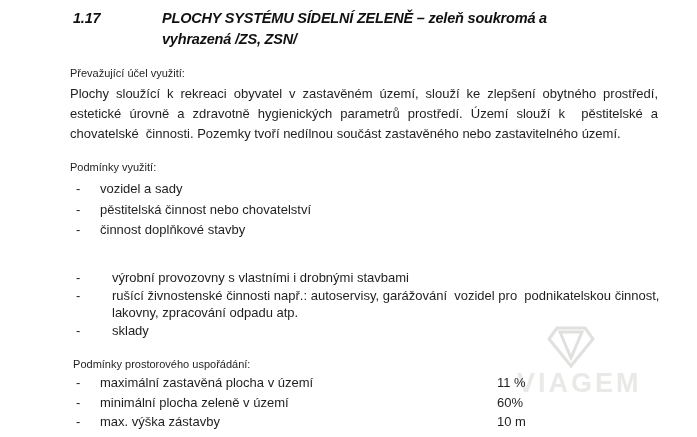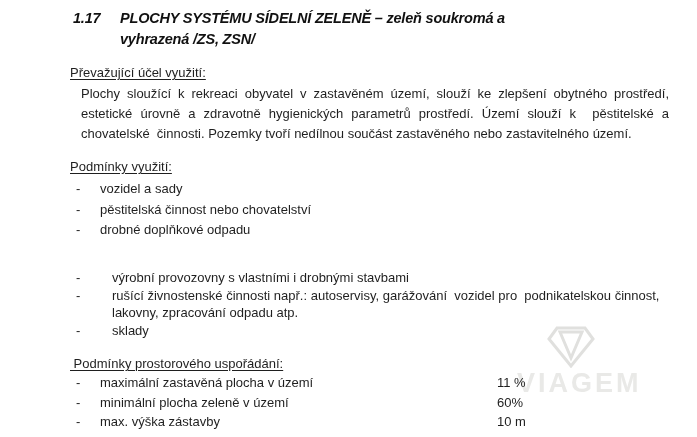--- a/index.html
+++ b/index.html
@@ -15,35 +15,35 @@
   .abs { position: absolute; z-index: 1; }
 
   
   .heading {
     top: 8px; left: 73px;
     display: flex;
     font-weight: bold; font-style: italic;
     font-size: 14.5px; line-height: 21px;
     letter-spacing: -0.2px;
     color: #111;
+    gap: 42px;
   }
   .hnum { width: 47px; flex: none; }
 
   
   .sec-title {
     left: 70px;
-    font-size: 13px; line-height: 18px;
-    text-decoration: underline;
+    font-size: 11px; line-height: 18px;
     text-underline-offset: 2px;
     white-space: pre;
   }
 
   
   .para {
-    top: 84px; left: 81px; width: 588px;
+    top: 84px; left: 70px; width: 588px;
     font-size: 13px; line-height: 20px;
     text-align: justify;
     white-space: pre-wrap;
   }
 
   
   .list { left: 70px; }
   .row { display: flex; font-size: 13px; }
   .dash { width: 30px; padding-left: 6px; flex: none; }
   .list-permit .row { line-height: 20.5px; }
@@ -99,21 +99,21 @@
     <div class="row">
       <span class="dash">-</span>
       <span class="item-text">vozidel a sady</span>
     </div>
     <div class="row">
       <span class="dash">-</span>
       <span class="item-text">pěstitelská činnost nebo chovatelství</span>
     </div>
     <div class="row">
       <span class="dash">-</span>
-      <span class="item-text">drobné doplňkové odpadu</span>
+      <span class="item-text">činnost doplňkové stavby</span>
     </div>
   </div>
 
   <div class="abs list list-forbid" style="top:269px">
     <div class="row">
       <span class="dash">-</span>
       <span class="item-text">výrobní provozovny s vlastními i drobnými stavbami</span>
     </div>
     <div class="row">
       <span class="dash">-</span>

